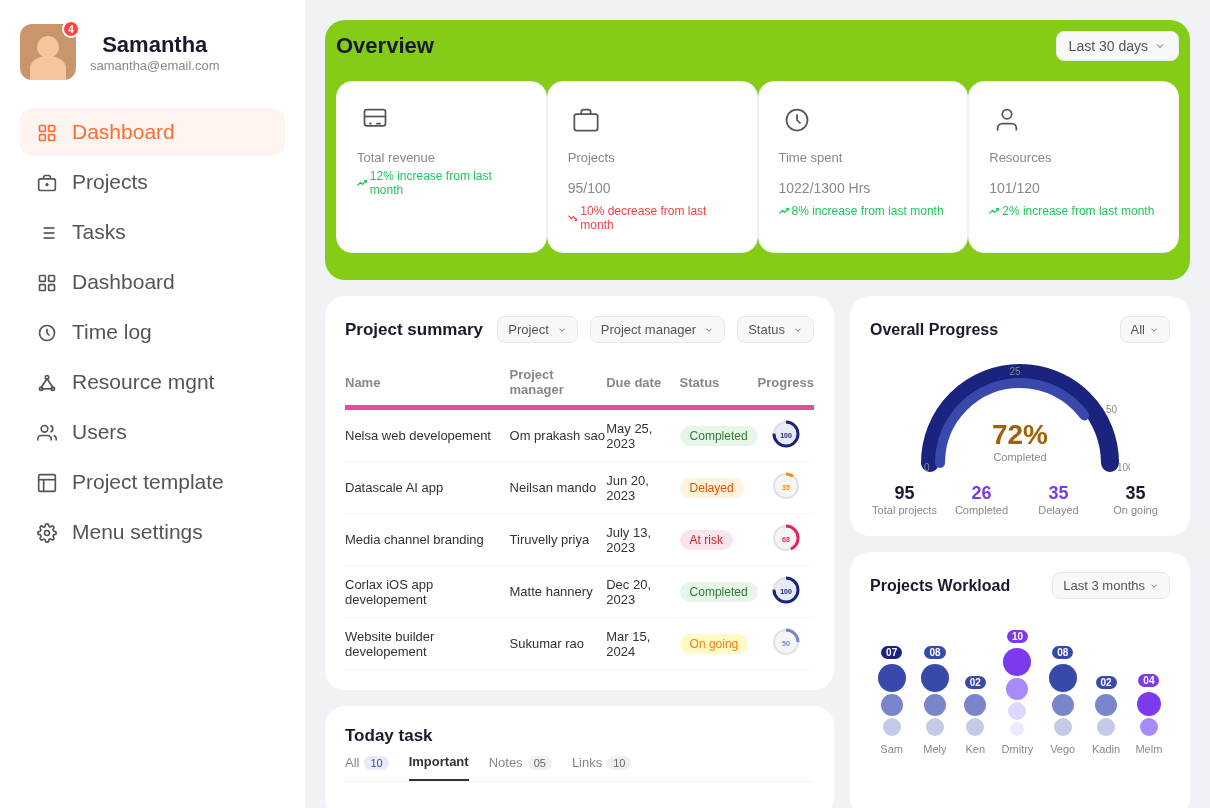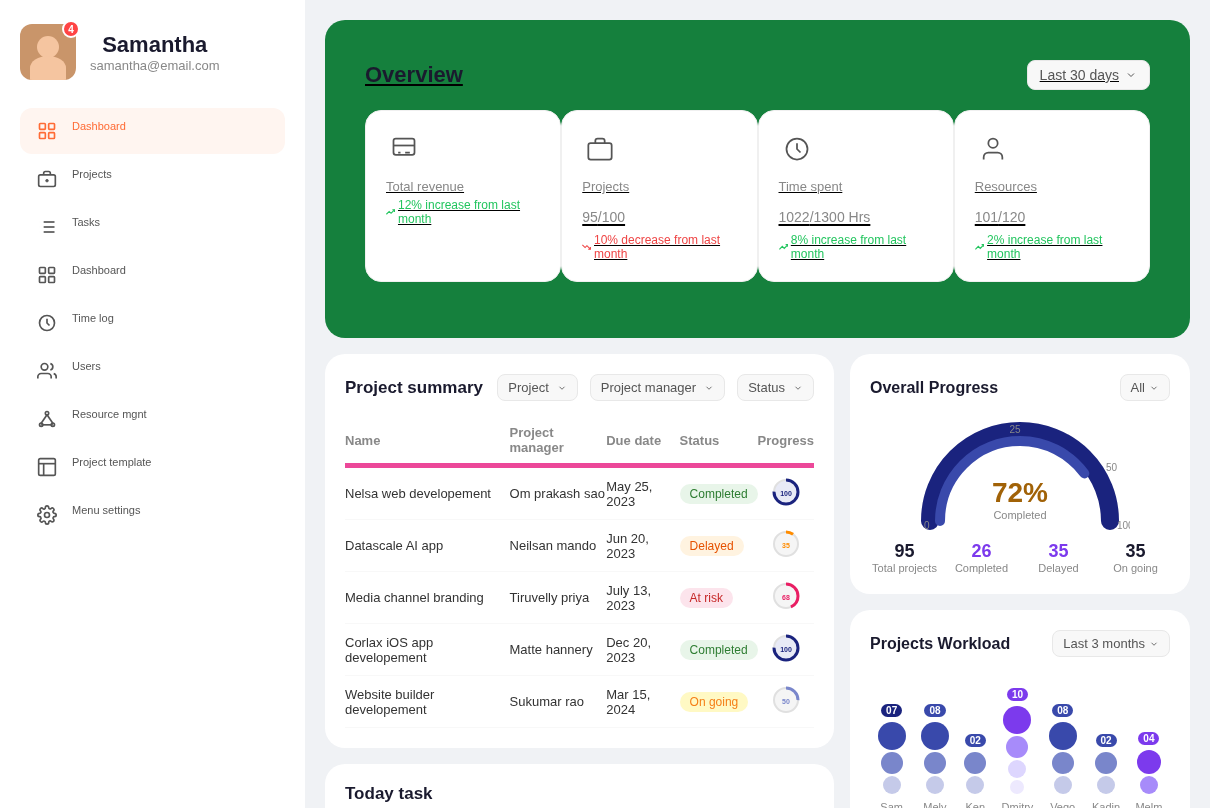--- a/index.html
+++ b/index.html
@@ -6,29 +6,29 @@
     body { font-family: -apple-system, BlinkMacSystemFont, 'Segoe UI', sans-serif; background: #f0f2f5; display: flex; height: 808px; overflow: hidden; }
 
     
     .sidebar { width: 305px; min-width: 305px; background: #fff; padding: 24px 20px; display: flex; flex-direction: column; gap: 0; }
     .profile-area { display: flex; align-items: center; gap: 14px; margin-bottom: 28px; }
     .avatar-wrap { position: relative; }
     .badge { position: absolute; top: -4px; right: -4px; background: #ff4444; color: #fff; font-size: 10px; font-weight: 700; width: 18px; height: 18px; border-radius: 50%; display: flex; align-items: center; justify-content: center; border: 2px solid #fff; }
     .profile-info .name { font-size: 22px; font-weight: 800; color: #1a1a2e; text-align: center; }
     .profile-info .email { font-size: 13px; color: #888; }
 
-    .nav-item { display: flex; align-items: flex-start; gap: 14px; padding: 12px 16px; border-radius: 12px; cursor: pointer; color: #555; font-size: 11px; font-weight: 500; margin-bottom: 2px; }
+    .nav-item { display: flex; align-items: flex-end; gap: 14px; padding: 12px 16px; border-radius: 12px; cursor: pointer; color: #555; font-size: 21px; font-weight: 500; margin-bottom: 2px; }
     .nav-item.active { background: #fff5f0; color: #ff6b35; }
     .nav-item .nav-icon { width: 22px; height: 22px; display: flex; align-items: center; justify-content: center; flex-shrink: 0; }
     .nav-icon svg { width: 20px; height: 20px; }
 
     
     .main { flex: 1; padding: 20px; overflow-y: auto; display: flex; flex-direction: column; gap: 16px; }
 
-    .main-card { background: #15803d; border-radius: 20px; padding: 40px; text-decoration: underline; }
+    .main-card { background: #84cc16; border-radius: 20px; padding: 11px; }
 
     
     .overview-header { display: flex; justify-content: space-between; align-items: center; margin-bottom: 20px; }
     .overview-title { font-size: 22px; font-weight: 700; color: #1a1a2e; }
     .date-filter { display: flex; align-items: center; gap: 6px; font-size: 14px; color: #555; background: #f8f8f8; border: 1px solid #e8e8e8; border-radius: 8px; padding: 6px 12px; cursor: pointer; }
 
     
     .stats-row { display: grid; grid-template-columns: repeat(4, 1fr); margin-bottom: 16px; }
     .stat-card { background: #fff; border-radius: 16px; padding: 20px; border: 1px solid #f0f0f0; }
     .stat-icon { width: 36px; height: 36px; display: flex; align-items: center; justify-content: center; margin-bottom: 12px; color: #555; }
@@ -172,40 +172,40 @@
       <svg viewBox="0 0 24 24" fill="none" stroke="#555" stroke-width="2">
           <circle cx="12" cy="12" r="9"></circle>
           <polyline points="12 7 12 12 15 15"></polyline>
         </svg>
     </div>
     <span>Time log</span>
   </div>
   <div class="nav-item">
     <div class="nav-icon">
       <svg viewBox="0 0 24 24" fill="none" stroke="#555" stroke-width="2">
-          <path d="M17 21v-2a4 4 0 00-4-4H5a4 4 0 00-4 4v2"></path>
-          <circle cx="9" cy="7" r="4"></circle>
-          <path d="M23 21v-2a4 4 0 00-3-3.87"></path>
-          <path d="M16 3.13a4 4 0 010 7.75"></path>
-        </svg>
-    </div>
-    <span>Users</span>
-  </div>
-  <div class="nav-item">
-    <div class="nav-icon">
-      <svg viewBox="0 0 24 24" fill="none" stroke="#555" stroke-width="2">
           <circle cx="12" cy="5" r="2"></circle>
           <circle cx="5" cy="19" r="2"></circle>
           <circle cx="19" cy="19" r="2"></circle>
           <line x1="12" y1="7" x2="5" y2="17"></line>
           <line x1="12" y1="7" x2="19" y2="17"></line>
           <line x1="5" y1="19" x2="19" y2="19"></line>
         </svg>
     </div>
     <span>Resource mgnt</span>
+  </div>
+  <div class="nav-item">
+    <div class="nav-icon">
+      <svg viewBox="0 0 24 24" fill="none" stroke="#555" stroke-width="2">
+          <path d="M17 21v-2a4 4 0 00-4-4H5a4 4 0 00-4 4v2"></path>
+          <circle cx="9" cy="7" r="4"></circle>
+          <path d="M23 21v-2a4 4 0 00-3-3.87"></path>
+          <path d="M16 3.13a4 4 0 010 7.75"></path>
+        </svg>
+    </div>
+    <span>Users</span>
   </div>
   <div class="nav-item">
     <div class="nav-icon">
       <svg viewBox="0 0 24 24" fill="none" stroke="#555" stroke-width="2">
           <rect x="2" y="2" width="20" height="20" rx="2"></rect>
           <line x1="2" y1="8" x2="22" y2="8"></line>
           <line x1="8" y1="8" x2="8" y2="22"></line>
         </svg>
     </div>
     <span>Project template</span>
@@ -418,21 +418,21 @@
         <text x="14" y="18" text-anchor="middle" font-size="7" font-weight="700" fill="#7986cb">50</text>
       </svg>
     </td>
   </tr>
               </tbody>
           </table>
         </div>
       </div>
 
       <div class="today-task">
-        <div class="section-header" style="margin-bottom:16px;">
+        <div class="section-header" style="margin-bottom:8px;">
           <span class="section-title">Today task</span>
         </div>
         <div class="task-tabs">
           <div class="task-tab">
             <span>All</span>
             <span class="tab-count blue">10</span>
           </div>
           <div class="task-tab active">
             <span>Important</span>
           </div>

